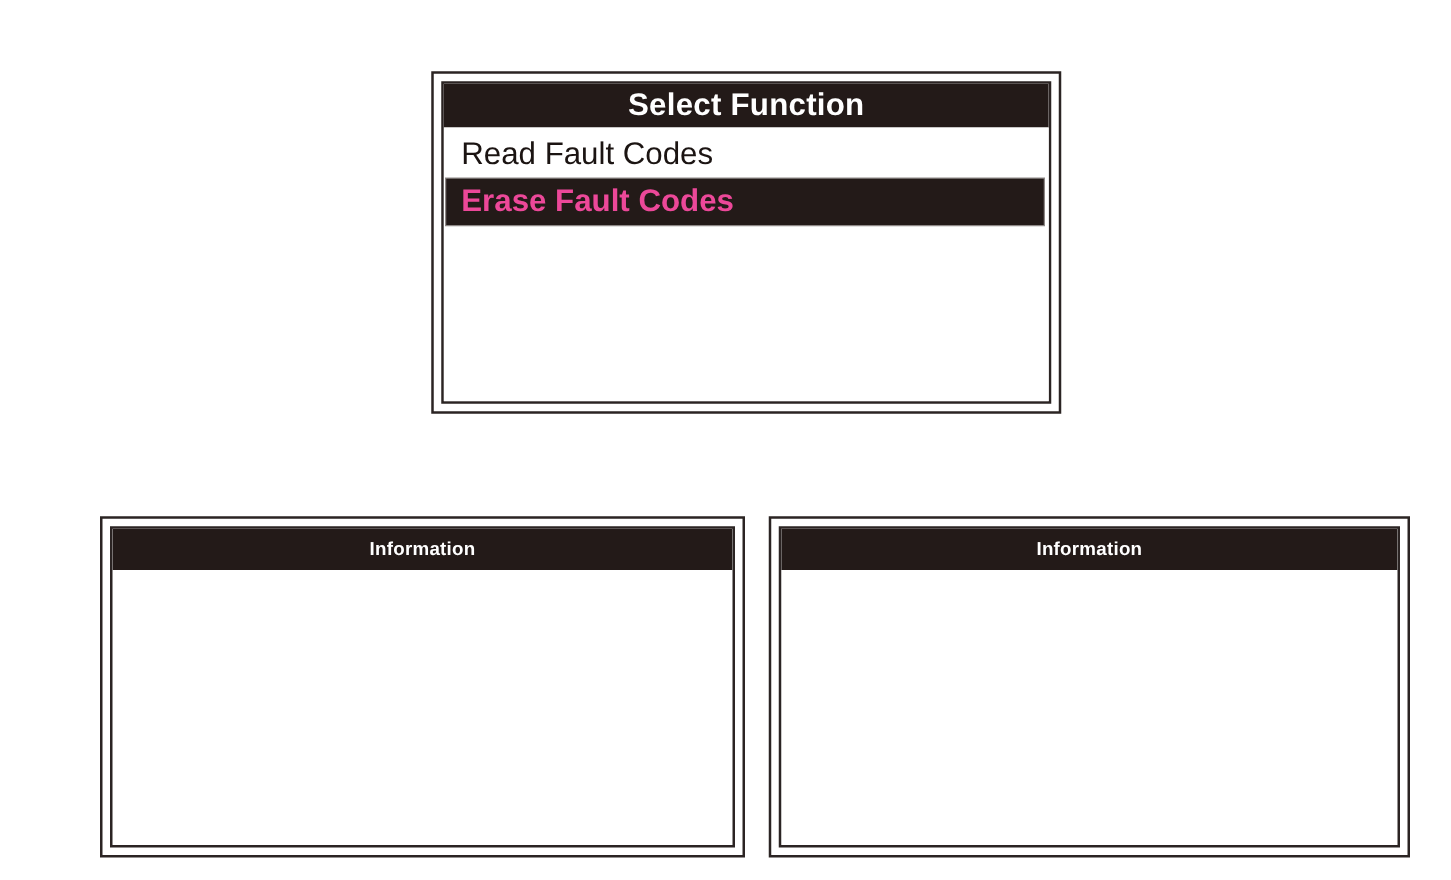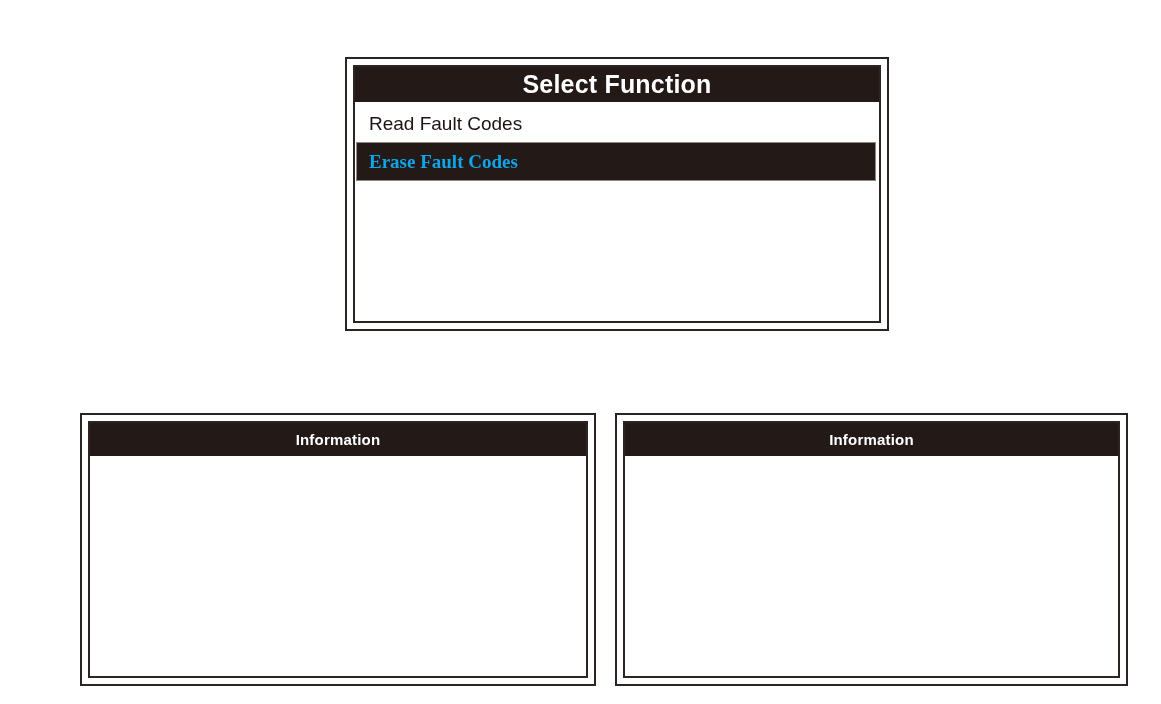--- a/index.html
+++ b/index.html
@@ -47,48 +47,47 @@
     flex: 0 0 auto;
     display: flex;
     align-items: center;
     justify-content: center;
   }
 
   
   #menu-screen {
     left: 345px;
     top: 57px;
-    width: 544px;
+    width: 504px;
     height: 274px;
   }
   #menu-screen .titlebar {
     height: 35px;
     font-size: 25px;
   }
   .menu-list {
     flex: 1 1 auto;
     padding-top: 2px;
     background: #ffffff;
   }
   .menu-item {
     height: 37px;
     line-height: 37px;
-    font-size: 19px;
+    font-size: 25px;
     padding-left: 12px;
     margin: 1px 4px 0 2px;
     white-space: nowrap;
     color: #1b1412;
     background: transparent;
   }
   .menu-item.selected {
     background: #231a18;
-    color: #0ea5e9;
+    color: #ec4899;
     font-weight: bold;
     box-shadow: 0 0 0 1px #8d8785;
-    font-family: Liberation Serif, serif;
   }
 
   
   .info-screen .titlebar {
     height: 33px;
     font-size: 15px;
   }
   .info-body {
     flex: 1 1 auto;
     background: #ffffff;

